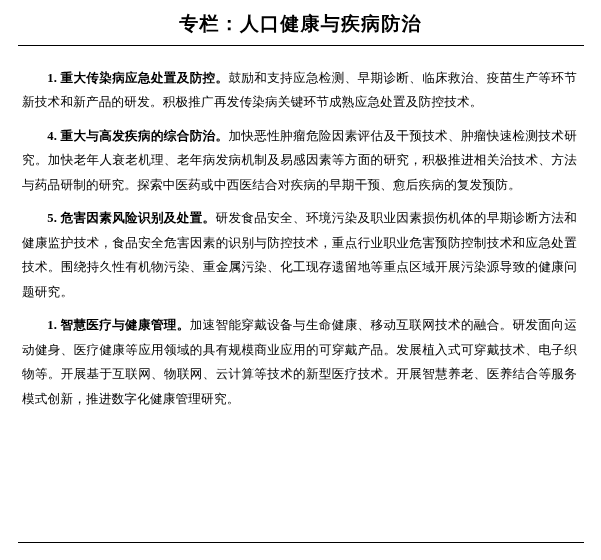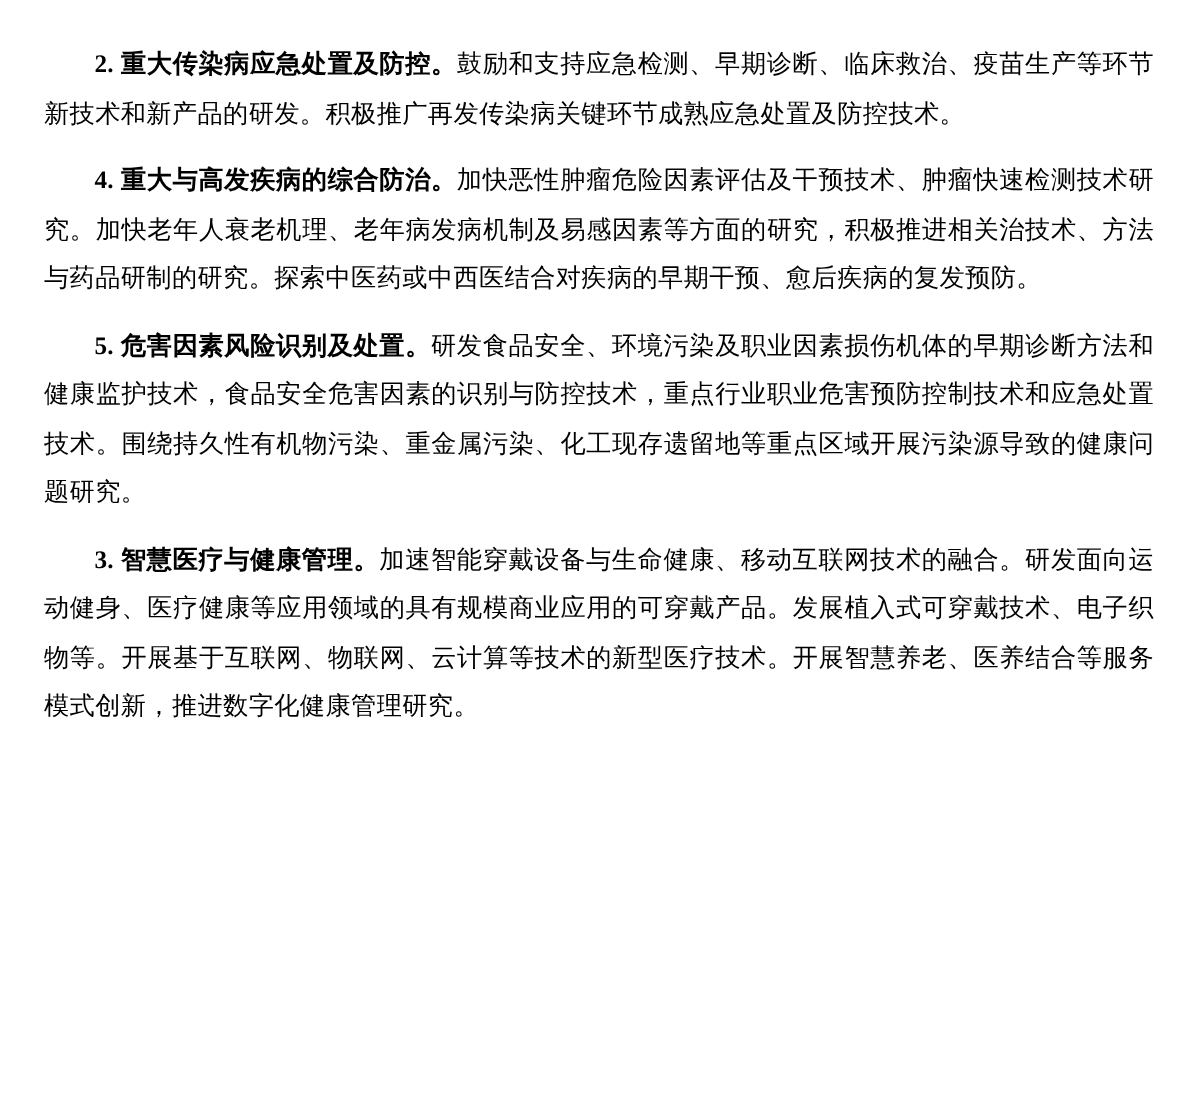--- a/index.html
+++ b/index.html
@@ -64,36 +64,40 @@
   }
   .para:last-child {
     margin-bottom: 0;
   }
 </style>
 </head>
 <body>
 
 <div class="page">
 
+  <div class="title-block">
+    <div class="title">专栏：人口健康与疾病防治</div>
+    <div class="title-rule"></div>
+  </div>
 
   <div class="body-area">
 
     <p class="para">
-      <span class="lead">2. 重大传染病应急处置及防控。</span><span>鼓励和支持应急检测、早期诊断、临床救治、疫苗生产等环节新技术和新产品的研发。积极推广再发传染病关键环节成熟应急处置及防控技术。</span>
+      <span class="lead">1. 重大传染病应急处置及防控。</span><span>鼓励和支持应急检测、早期诊断、临床救治、疫苗生产等环节新技术和新产品的研发。积极推广再发传染病关键环节成熟应急处置及防控技术。</span>
     </p>
 
     <p class="para">
       <span class="lead">4. 重大与高发疾病的综合防治。</span><span>加快恶性肿瘤危险因素评估及干预技术、肿瘤快速检测技术研究。加快老年人衰老机理、老年病发病机制及易感因素等方面的研究，积极推进相关治技术、方法与药品研制的研究。探索中医药或中西医结合对疾病的早期干预、愈后疾病的复发预防。</span>
     </p>
 
     <p class="para">
       <span class="lead">5. 危害因素风险识别及处置。</span><span>研发食品安全、环境污染及职业因素损伤机体的早期诊断方法和健康监护技术，食品安全危害因素的识别与防控技术，重点行业职业危害预防控制技术和应急处置技术。围绕持久性有机物污染、重金属污染、化工现存遗留地等重点区域开展污染源导致的健康问题研究。</span>
     </p>
 
     <p class="para">
-      <span class="lead">3. 智慧医疗与健康管理。</span><span>加速智能穿戴设备与生命健康、移动互联网技术的融合。研发面向运动健身、医疗健康等应用领域的具有规模商业应用的可穿戴产品。发展植入式可穿戴技术、电子织物等。开展基于互联网、物联网、云计算等技术的新型医疗技术。开展智慧养老、医养结合等服务模式创新，推进数字化健康管理研究。</span>
+      <span class="lead">1. 智慧医疗与健康管理。</span><span>加速智能穿戴设备与生命健康、移动互联网技术的融合。研发面向运动健身、医疗健康等应用领域的具有规模商业应用的可穿戴产品。发展植入式可穿戴技术、电子织物等。开展基于互联网、物联网、云计算等技术的新型医疗技术。开展智慧养老、医养结合等服务模式创新，推进数字化健康管理研究。</span>
     </p>
 
   </div>
 
   <div class="bottom-rule"></div>
 
 </div>
 
 </body></html>

